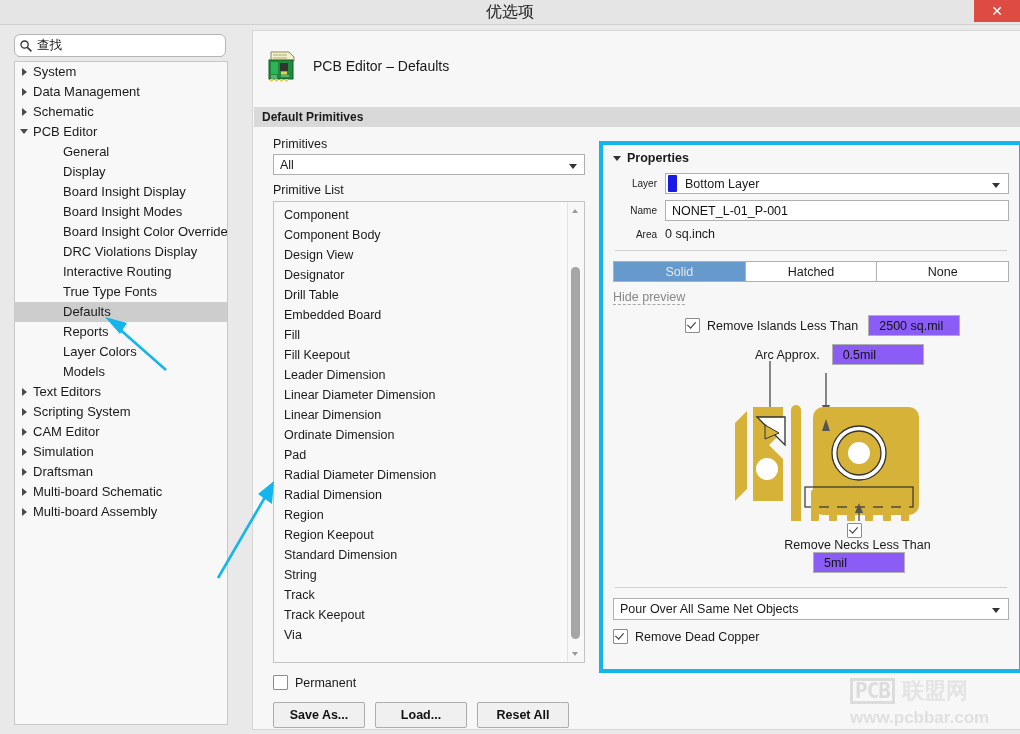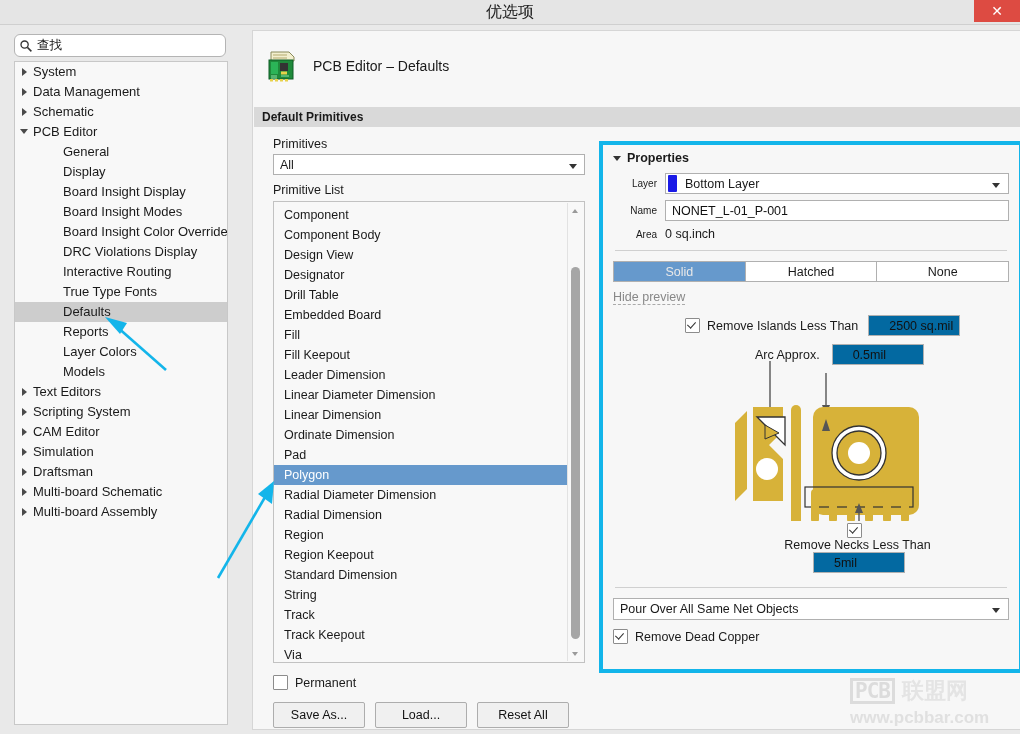--- a/index.html
+++ b/index.html
@@ -153,21 +153,21 @@
     flex: 0 0 auto; position: relative; border-radius: 1px;
   }
   .cbx.checked::after {
     content: ""; position: absolute; left: 3px; top: 1px;
     width: 4px; height: 7px;
     border-right: 1.6px solid #333; border-bottom: 1.6px solid #333;
     transform: rotate(42deg);
   }
   .permrow .lbl { margin-left: 7px; font-size: 12.5px; }
 
-  .btnrow { margin-top: 12px; display: flex; gap: 10px; }
+  .btnrow { margin-top: 12px; display: flex; gap: 10px; font-weight: bold; }
   .btn {
     width: 90px; height: 24px; background: #f0f0f0;
     border: 1px solid #adadad; border-radius: 2px;
     font-size: 12.5px; color: #111;
     display: flex; align-items: center; justify-content: center;
     cursor: pointer;
   }
 
   
   .props {
@@ -227,22 +227,22 @@
 
   .hidepreview {
     margin-top: 8px; font-size: 12.5px; color: #888;
     border-bottom: 1px dashed #aaa; display: inline-block;
     cursor: pointer;
   }
 
   .ctlrow { display: flex; align-items: center; }
   .ctlrow .lbl { font-size: 12.5px; margin-left: 7px; }
   .minibox {
-    background: #0369a1; border: 1px solid #b0b0b0; height: 21px;
-    font-size: 12.5px; line-height: 21px; padding-left: 20px;
+    background: #8b5cf6; border: 1px solid #b0b0b0; height: 21px;
+    font-size: 12.5px; line-height: 21px; padding-left: 10px;
     box-sizing: border-box; color: #111;
   }
 
   .bigcombo {
     height: 22px; background: #fff; border: 1px solid #b0b0b0;
     display: flex; align-items: center; position: relative;
     font-size: 12.5px; padding-left: 6px; box-sizing: border-box;
   }
   .bigcombo .caret {
     position: absolute; right: 8px; top: 9px;
@@ -419,21 +419,20 @@
             <div class="litem">Designator</div>
             <div class="litem">Drill Table</div>
             <div class="litem">Embedded Board</div>
             <div class="litem">Fill</div>
             <div class="litem">Fill Keepout</div>
             <div class="litem">Leader Dimension</div>
             <div class="litem">Linear Diameter Dimension</div>
             <div class="litem">Linear Dimension</div>
             <div class="litem">Ordinate Dimension</div>
             <div class="litem">Pad</div>
-            <div class="litem sel">Polygon</div>
             <div class="litem">Radial Diameter Dimension</div>
             <div class="litem">Radial Dimension</div>
             <div class="litem">Region</div>
             <div class="litem">Region Keepout</div>
             <div class="litem">Standard Dimension</div>
             <div class="litem">String</div>
             <div class="litem">Track</div>
             <div class="litem">Track Keepout</div>
             <div class="litem">Via</div>
           </div>

